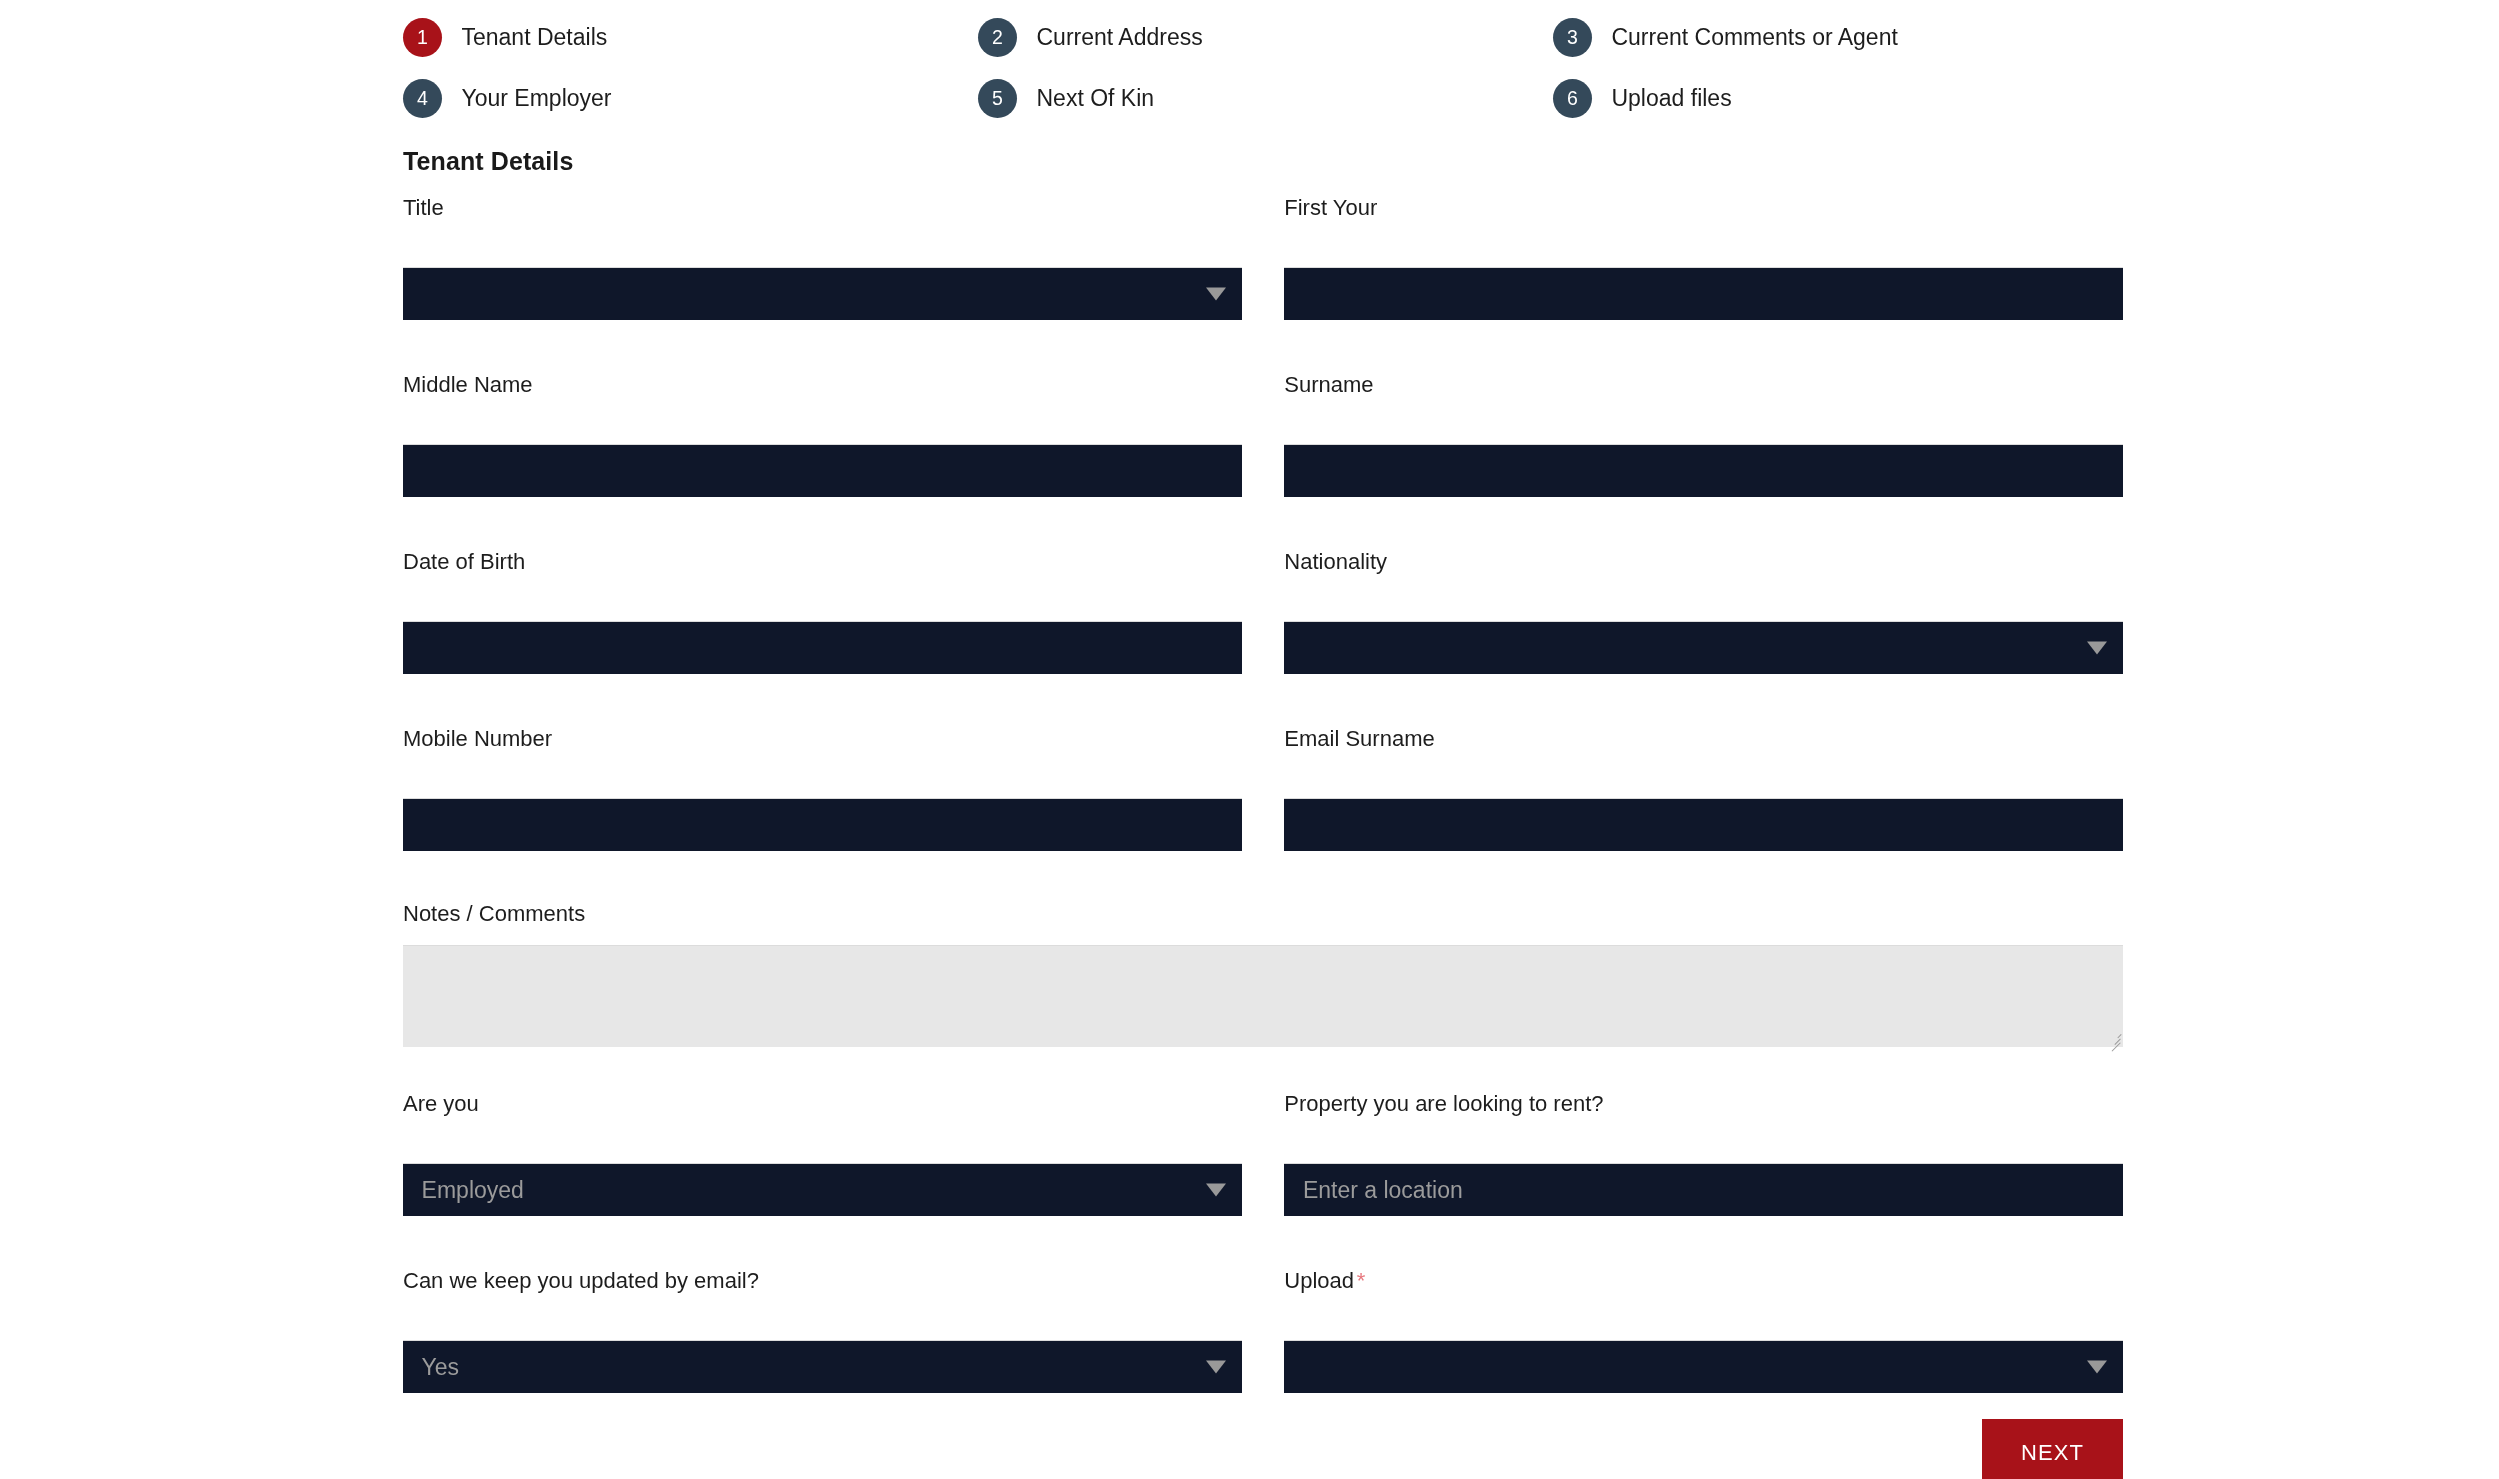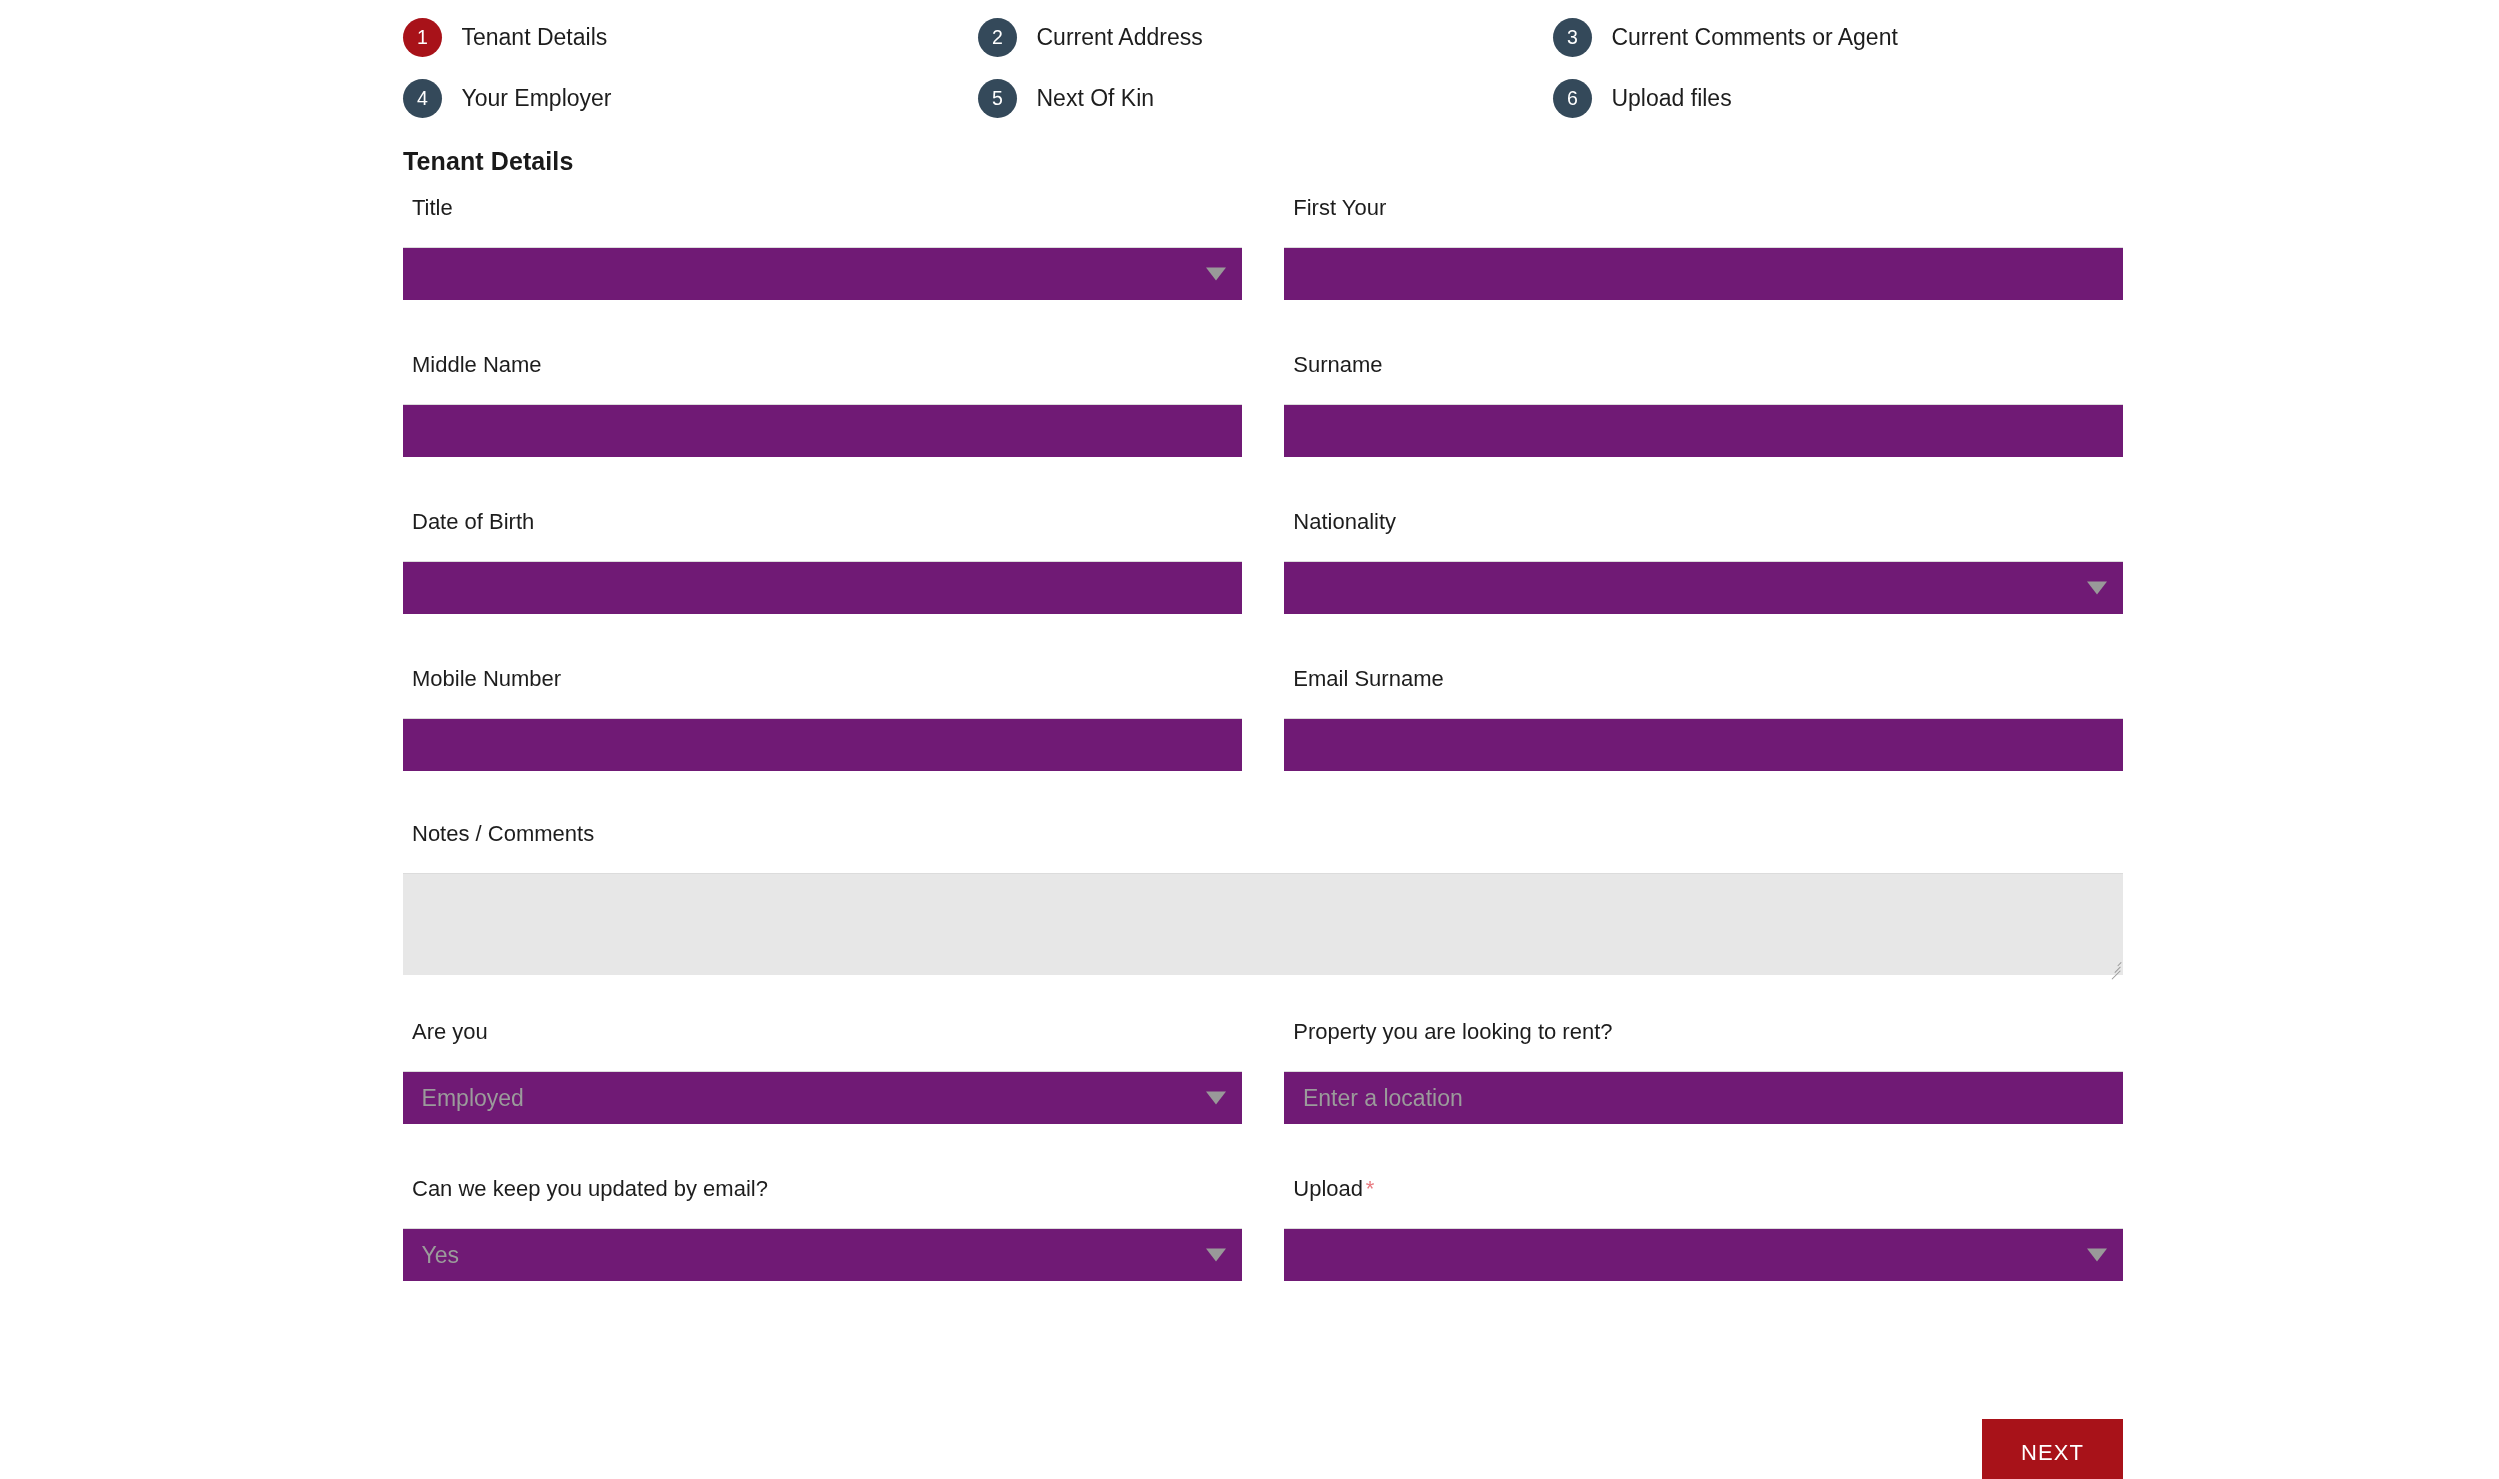--- a/index.html
+++ b/index.html
@@ -91,43 +91,43 @@
   }
   .col.left { padding-right: 21.3px; }
   .col.right { padding-left: 21.3px; }
   .col.full { width: 100%; padding: 0; }
 
   .field { margin-bottom: 0; }
   .field-label {
     font-size: 22px;
     color: #1d1d1d;
     line-height: 1;
-    padding-bottom: 28px;
+    padding-bottom: 20px;
     display: block;
-    margin-left: 9px;
   }
   .req {
     color: #e8797f;
     font-size: 22px;
     margin-left: 2.8px;
   }
 
   .control {
     position: relative;
-    background: #701a75;
+    background: #0f172a;
     border: none;
     border-top: 0.9px solid #dcdcdc;
     box-sizing: border-box;
     height: 53px;
     display: flex;
     align-items: center;
     padding: 0 18.6px;
     font-size: 23px;
     color: #9b9b9b;
     cursor: text;
+    margin-top: 28px;
   }
   .control.select { cursor: pointer; padding-right: 52px; }
 
   .caret {
     position: absolute;
     right: 16px;
     top: 50%;
     transform: translateY(-50%);
     width: 0;
     height: 0;

